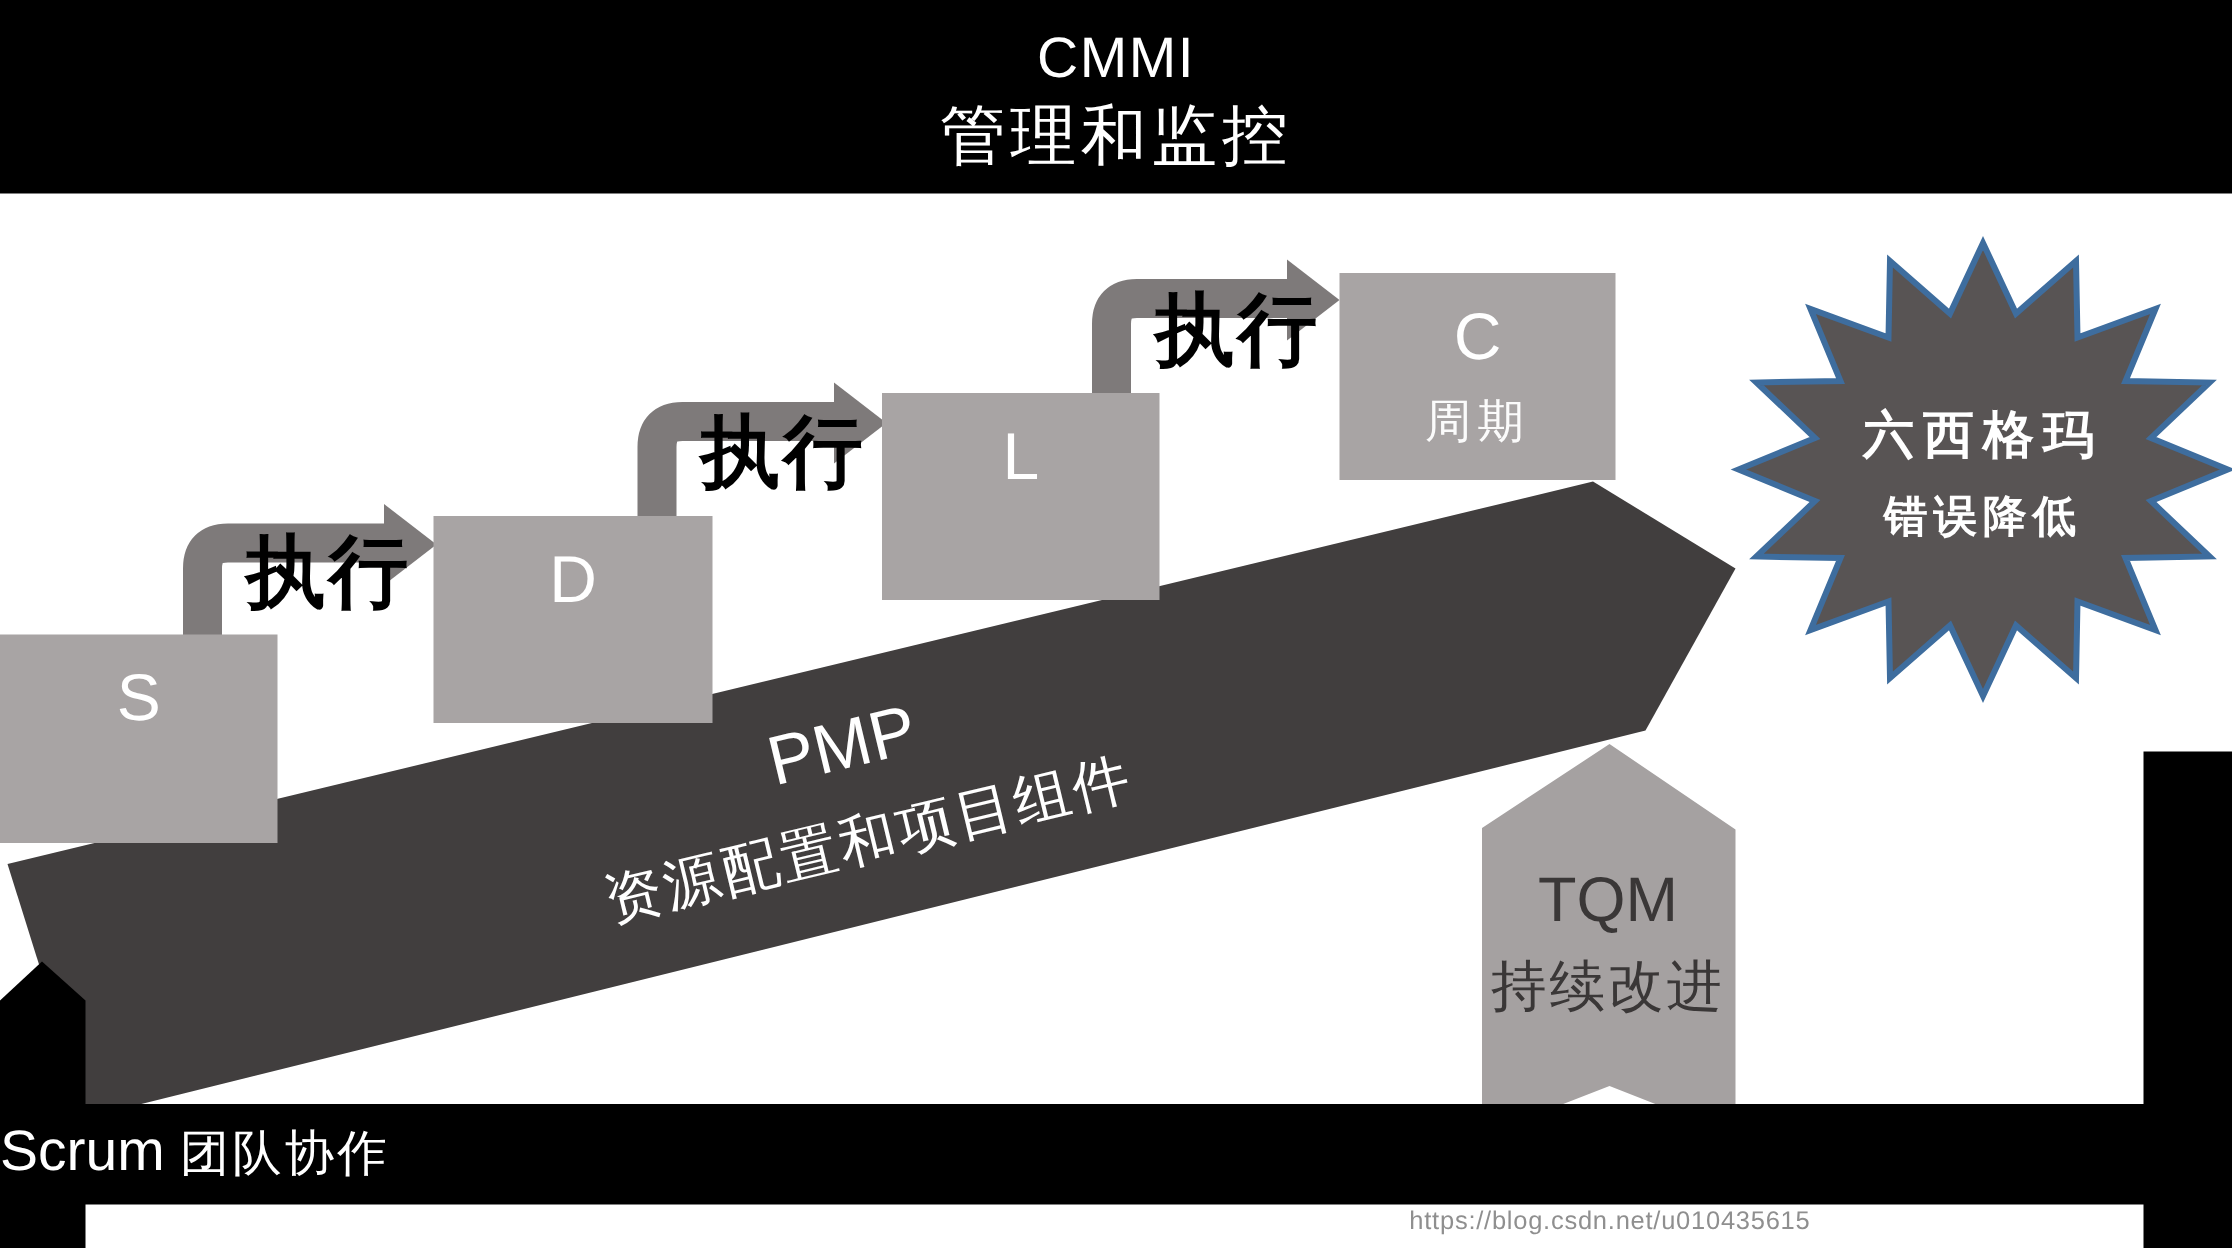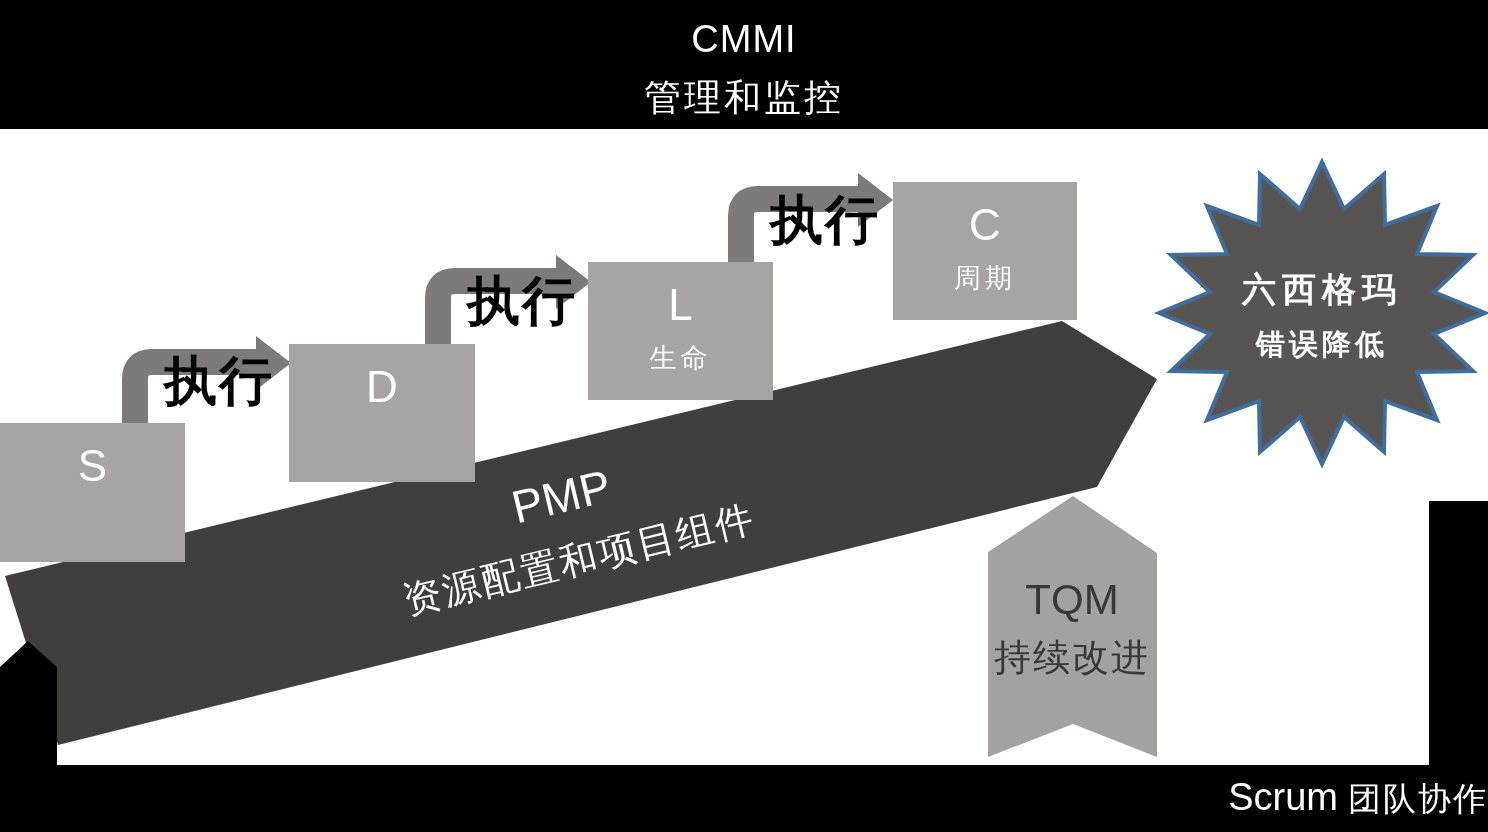--- a/index.html
+++ b/index.html
@@ -18,39 +18,39 @@
   #canvas{
     position:relative;width:1219px;height:832px;background:#ffffff;
     font-family:"Liberation Sans", sans-serif;
   }
   
   .topbar{
     position:absolute;left:0;top:0;width:1488px;height:129px;
     background:var(--bar_black);color:#fff;text-align:center;
   }
   .topbar .t1{padding-top:18px;font-size:38px;letter-spacing:1px;}
-  .topbar .t2{margin-top:12px;font-size:37px;letter-spacing:3px;font-family:"DejaVu Serif", serif;}
+  .topbar .t2{margin-top:0;font-size:44px;letter-spacing:3px;font-family:"DejaVu Serif", serif;}
   .bottombar{
-    position:absolute;left:0;top:765px;width:1488px;height:67px;
-    background:var(--bar_black);color:#fff;text-align:right;z-index:6;
+    position:absolute;left:0;top:736px;width:1488px;height:67px;
+    background:var(--bar_black);color:#fff;text-align:left;z-index:6;
   }
   .bottombar .line{padding-top:11px;font-size:38px;}
   .bottombar .f2{font-size:33px;font-family:"DejaVu Serif", serif;letter-spacing:2px;margin-left:10px;}
   .watermark{
     position:absolute;right:12px;bottom:8px;font-size:17px;
     color:var(--watermark_gray);letter-spacing:.5px;z-index:7;
   }
   
   svg.layer{position:absolute;left:0;top:0;z-index:1;}
   
   .box{
     position:absolute;background:var(--box_gray);color:#fff;text-align:center;z-index:3;
   }
   .box .letter{margin-top:20px;font-size:44px;line-height:46px;}
-  .box .lab{margin-top:12px;font-size:27px;font-family:"DejaVu Serif", serif;letter-spacing:4px;opacity:.96;}
+  .box .lab{margin-top:12px;font-size:31px;font-family:"DejaVu Serif", serif;letter-spacing:4px;opacity:.96;}
   #box-s{left:0;top:423px;width:185px;height:139px;}
   #box-d{left:289px;top:344px;width:186px;height:138px;}
   #box-l{left:588px;top:262px;width:185px;height:138px;}
   #box-c{left:893px;top:182px;width:184px;height:138px;}
   
   .execlab{
     position:absolute;z-index:4;color:#000;font-size:53px;font-weight:bold;
     font-family:"DejaVu Serif", serif;letter-spacing:2px;white-space:nowrap;
   }
   #exec1{left:164px;top:346px;}
@@ -104,30 +104,30 @@
   </svg>
 
   <div class="box" id="box-s">
     <div class="letter">S</div>
   </div>
   <div class="box" id="box-d">
     <div class="letter">D</div>
   </div>
   <div class="box" id="box-l">
     <div class="letter">L</div>
-    <div class="lab">生命</div>
   </div>
   <div class="box" id="box-c">
     <div class="letter">C</div>
     <div class="lab">周期</div>
   </div>
 
   <div class="execlab" id="exec1">执行</div>
   <div class="execlab" id="exec2">执行</div>
   <div class="execlab" id="exec3">执行</div>
 
   <div class="bottombar">
     <div class="line">
       <span class="f1">Scrum</span><span class="f2">团队协作</span>
     </div>
   </div>
+  <div class="watermark">https://blog.csdn.net/u010435615</div>
 
 </div>
 
 </body></html>

